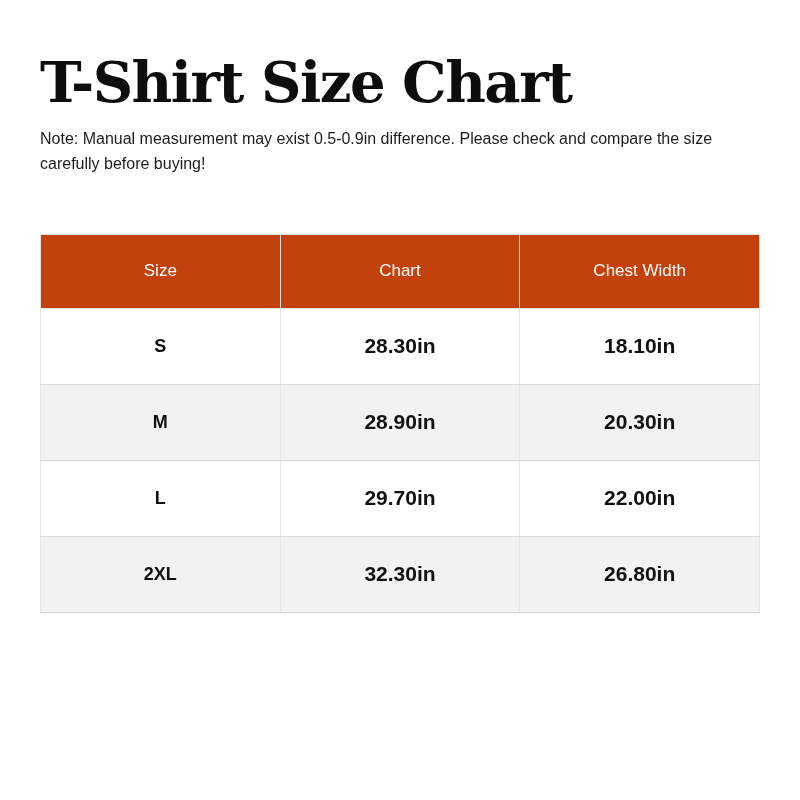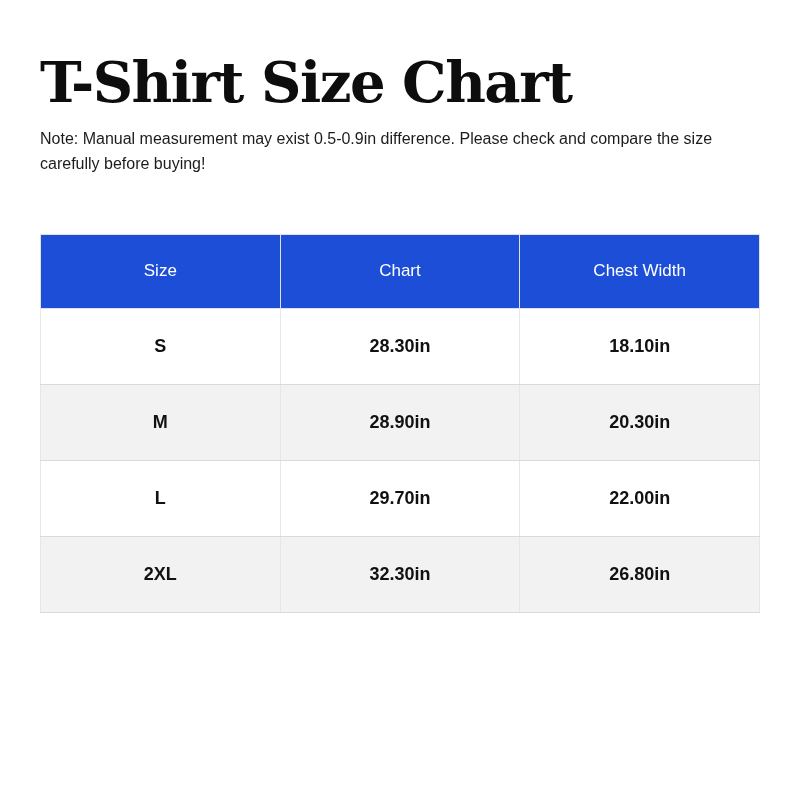--- a/index.html
+++ b/index.html
@@ -32,37 +32,37 @@
     width: 712px;
     margin: 0;
   }
   table.size-table {
     border-collapse: collapse;
     table-layout: fixed;
     width: 720px;
     margin-top: 57px;
   }
   table.size-table th {
-    background: #1d4ed8;
+    background: #c2410c;
     color: #ffffff;
     font-weight: 400;
     font-size: 17px;
     height: 74px;
     border: 1px solid #e2e2e2;
     text-align: center;
     vertical-align: middle;
   }
   table.size-table td {
     height: 76px;
     border: 1px solid #e6e6e6;
     border-bottom: 1px solid #dadada;
     text-align: center;
     vertical-align: middle;
     font-weight: 700;
-    font-size: 18px;
+    font-size: 21px;
     color: #111111;
     background: #ffffff;
   }
   table.size-table tbody tr:nth-child(even) td {
     background: #f2f2f2;
   }
   table.size-table td.size-cell {
     font-size: 18px;
   }
 </style>

